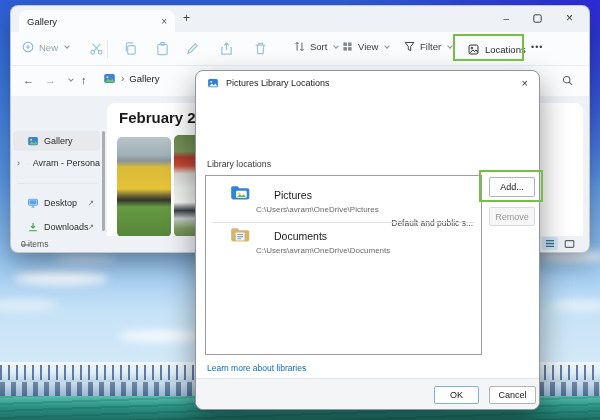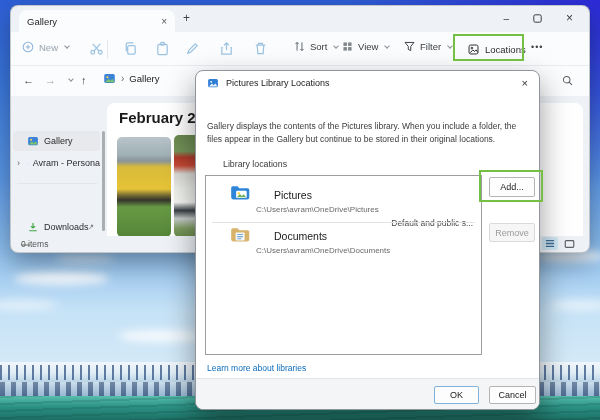--- a/index.html
+++ b/index.html
@@ -67,30 +67,30 @@
   .vt.sel { background:#cfe6f4; }
 
   
   .dialog { position:absolute; left:195px; top:70px; width:345px; height:340px; background:#fff;
     border:1px solid #8f959b; border-radius:8px; box-shadow:0 12px 30px rgba(0,0,0,.4); }
   .dlg-titlebar { position:absolute; left:0; top:0; right:0; height:24px; display:flex; align-items:center; gap:7px; padding:0 11px; }
   .dlg-title { font-size:9px; color:#1b1b1b; flex:1; }
   .dlg-close { font-size:11px; color:#333; }
   .dlg-heading { position:absolute; left:11px; top:28px; font-size:12px; font-weight:600; color:#2a66b8; }
   .dlg-body { position:absolute; left:11px; top:49px; width:322px; font-size:8.5px; line-height:13px; color:#3a3a3a; }
-  .dlg-listlabel { position:absolute; left:11px; top:88px; font-size:8.8px; color:#3a3a3a;margin-left:16px; }
+  .dlg-listlabel { position:absolute; left:11px; top:88px; font-size:8.8px; color:#3a3a3a; }
   .listbox { position:absolute; left:9px; top:104px; width:277px; height:180px; border:1px solid #9d9d9d; background:#fff; }
   .lrow-ic { position:absolute; left:24px; }
   .lrow-name { position:absolute; left:50px; font-size:10.5px; color:#1a1a1a;margin-left:18px; }
   .lrow-note { position:absolute; right:8px; font-size:8.5px; color:#4a4a4a;margin-top:27px; }
   .lrow-path { position:absolute; left:50px; font-size:8px; color:#6a6a6a; }
   .lrow-div { position:absolute; left:6px; right:6px; top:46px; height:1px; background:#e3e3e3; }
   .btn { position:absolute; display:flex; align-items:center; justify-content:center; font-size:9px; border-radius:2px; }
   .add-btn { left:293px; top:106px; width:46px; height:20px; background:#fdfdfd; border:1px solid #b4b4b4; color:#1a1a1a; }
-  .remove-btn { left:293px; top:136px; width:46px; height:19px; background:#f6f6f6; border:1px solid #dadada; color:#9a9a9a;margin-top:16px; }
+  .remove-btn { left:293px; top:136px; width:46px; height:19px; background:#f6f6f6; border:1px solid #dadada; color:#9a9a9a; }
   .dlg-link { position:absolute; left:11px; top:292px; font-size:8.5px; color:#0b6cbd; }
   .dlg-footer { position:absolute; left:0; right:0; bottom:0; height:31px; background:#f4f5f7; border-top:1px solid #e3e4e6; border-radius:0 0 8px 8px; }
   .ok-btn { left:238px; top:7px; width:45px; height:18px; background:#fdfdfd; border:1px solid #7fb2dc; color:#1a1a1a; }
   .cancel-btn { left:293px; top:7px; width:47px; height:18px; background:#fdfdfd; border:1px solid #b4b4b4; color:#1a1a1a; }
 
   
   .hl { position:absolute; border:2px solid #74bf44; z-index:40; }
   .hl-locations { left:453px; top:34px; width:71px; height:27px; }
   .hl-add { left:479px; top:170px; width:64px; height:32px; }
 
@@ -239,20 +239,34 @@
           <span>Gallery</span>
         </div>
         <div class="side-item" style="top:56px;overflow:hidden;white-space:nowrap">
           <span class="side-exp">›</span>
           <svg width="13" height="13" viewBox="0 0 16 16">
               <path d="M5 12h7a2.6 2.6 0 0 0 .4-5.2 3.8 3.8 0 0 0-7.3-1A3.1 3.1 0 0 0 5 12z" fill="#2586d6"></path>
             </svg>
           <span>Avram - Persona</span>
         </div>
         <div class="side-div"></div>
+        <div class="side-item" style="top:96px">
+          <svg width="12" height="12" viewBox="0 0 16 16">
+              <rect x="2" y="3" width="12" height="8" rx="1" fill="#cfe4f7" stroke="#3f8ed6" stroke-width="1"></rect>
+              <rect x="3.3" y="4.3" width="9.4" height="5.4" fill="#59a7e8"></rect>
+              <path d="M6 13.5h4M8 11v2.5" stroke="#3f8ed6" stroke-width="1"></path>
+            </svg>
+          <span>Desktop</span>
+          <span class="side-pin">
+            <svg width="8" height="8" viewBox="0 0 16 16" style="transform:rotate(40deg)">
+                <circle cx="8" cy="5" r="2.6" fill="#8a8a8a"></circle>
+                <path d="M8 7.5V14" stroke="#8a8a8a" stroke-width="1.6"></path>
+              </svg>
+          </span>
+        </div>
         <div class="side-item" style="top:120px">
           <svg width="12" height="12" viewBox="0 0 16 16" fill="none" stroke="#3da23d" stroke-width="1.5">
               <path d="M8 2.5v7M8 9.5L5.2 6.7M8 9.5l2.8-2.8M3 13h10"></path>
             </svg>
           <span>Downloads</span>
           <span class="side-pin">
             <svg width="8" height="8" viewBox="0 0 16 16" style="transform:rotate(40deg)">
                 <circle cx="8" cy="5" r="2.6" fill="#8a8a8a"></circle>
                 <path d="M8 7.5V14" stroke="#8a8a8a" stroke-width="1.6"></path>
               </svg>
@@ -288,21 +302,20 @@
   <div class="dialog" style="z-index:20">
     <div class="dlg-titlebar">
       <svg width="12" height="12" viewBox="0 0 16 16">
           <rect x="1.5" y="2.5" width="13" height="11" rx="2" fill="#2f7fd6"></rect>
           <circle cx="5.6" cy="6.4" r="1.2" fill="#fff"></circle>
           <path d="M2.5 12.5l4-4 2.4 2.4 2.2-2.4 2.9 4z" fill="#fff" opacity=".9"></path>
         </svg>
       <span class="dlg-title">Pictures Library Locations</span>
       <span class="dlg-close">×</span>
     </div>
-    <div class="dlg-body">Gallery displays the contents of the Pictures library. When you include a folder, the files appear in the Gallery but continue to be stored in their original locations.</div>
     <div class="dlg-listlabel">Library locations</div>
 
     <div class="listbox">
       <div>
         <span class="lrow-ic" style="top:8px">
           <svg width="20" height="17" viewBox="0 0 17 14">
               <path d="M1 3a1.4 1.4 0 0 1 1.4-1.4h4l1.5 1.8H15A1.4 1.4 0 0 1 16.4 4.8V11a2 2 0 0 1-2 2H3a2 2 0 0 1-2-2z" fill="#2f86d8"></path>
               <rect x="5.2" y="5.6" width="9" height="6" rx="1" fill="#fff"></rect>
               <circle cx="7.4" cy="7.6" r="1" fill="#ffd84d"></circle>
               <path d="M5.8 11l2.6-2.7 1.7 1.7 1.5-1.5 2.2 2.5z" fill="#6cb25e"></path>

